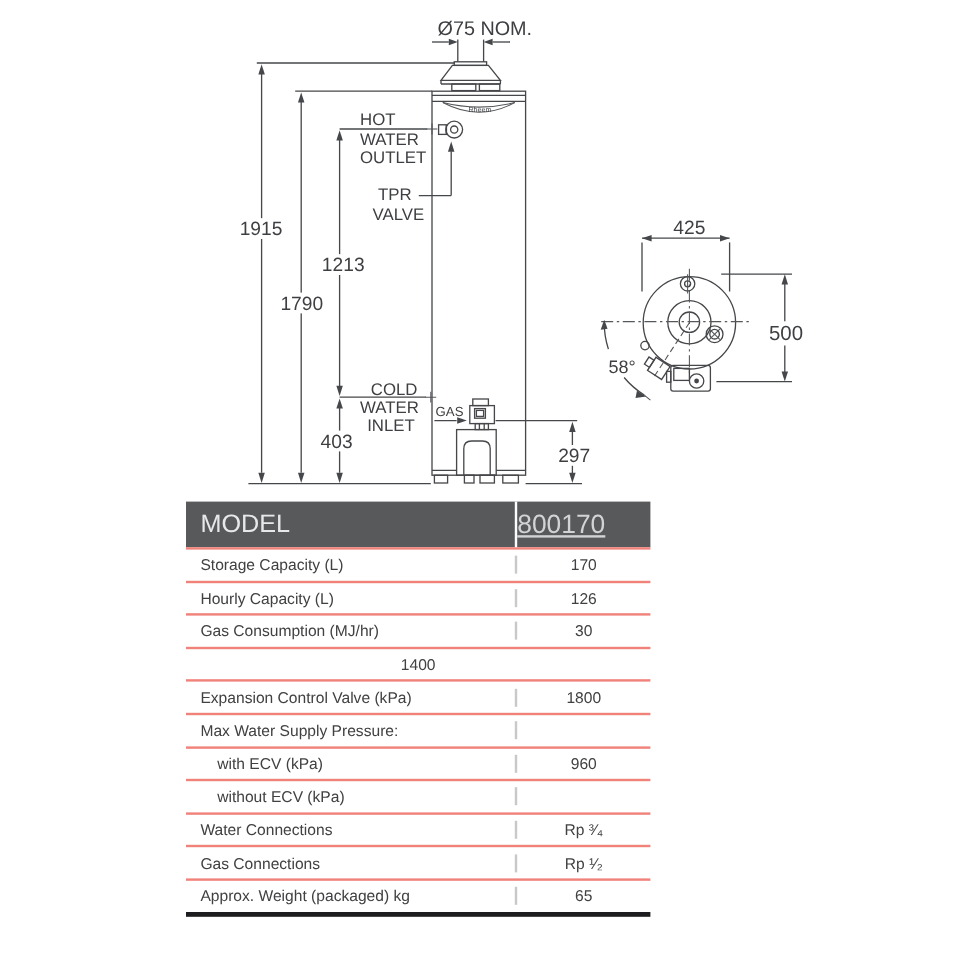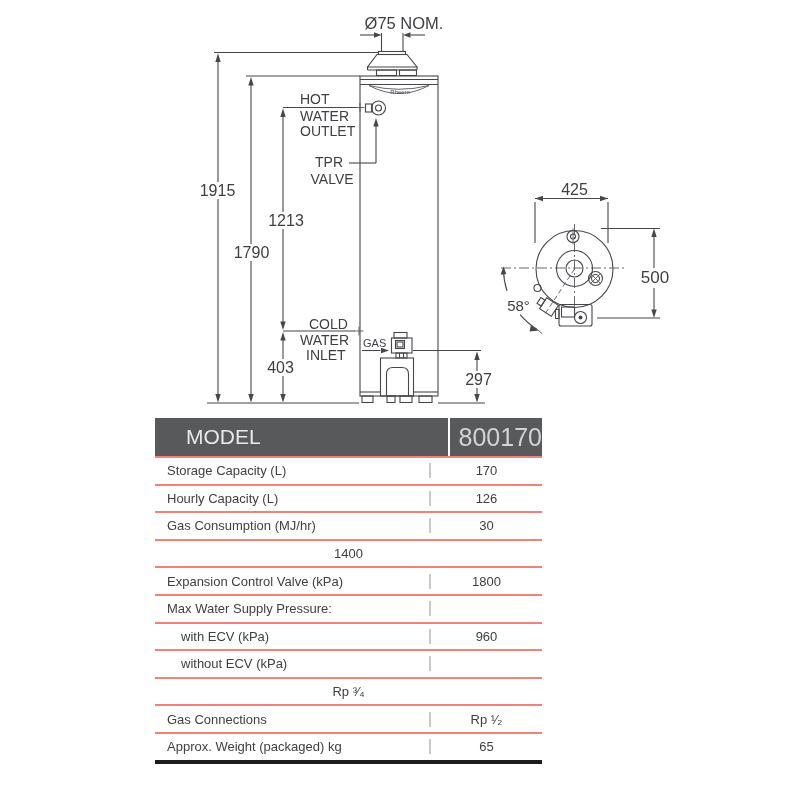--- a/index.html
+++ b/index.html
@@ -17,23 +17,23 @@
   svg.drawing .mask{fill:#ffffff;stroke:none;}
   .dimtxt{font-size:16px;text-anchor:middle;}
   .lbltxt{font-size:14px;}
   .gastxt{font-size:11px;}
   .fluetxt{font-size:16.5px;text-anchor:middle;}
   .angtxt{font-size:15px;text-anchor:middle;}
   .brandtxt{font-size:6px;text-anchor:middle;fill:#55575a;}
 
   
   .spec-table{position:absolute;left:136px;top:418px;width:387px;border-bottom:4px solid #1d1d1f;color:#414042;}
-  .thead{display:flex;height:38px;background:#58595b;align-items:center;padding-left:19px;}
+  .thead{display:flex;height:38px;background:#58595b;align-items:center;}
   .thead .tl{width:276px;box-sizing:border-box;padding-left:12px;border-right:2px solid #fdfdfd;color:#e7e8e9;font-size:21px;height:100%;display:flex;align-items:center;}
-  .thead .tv{flex:1;text-align:right;color:#d1d3d4;font-size:25px;}
+  .thead .tv{flex:1;text-align:left;color:#d1d3d4;font-size:22px;text-decoration:underline;}
   .trow{display:flex;height:27.6px;box-sizing:border-box;border-top:2px solid #f0827a;align-items:center;font-size:13px;}
   .trow .tl{width:276px;box-sizing:border-box;padding-left:12px;border-right:2px solid #c8c9ca;display:flex;align-items:center;}
   .trow .tv{flex:1;display:flex;align-items:center;justify-content:center;}
   .trow.bold .tl{font-weight:normal;}
   .trow.indent .tl{padding-left:26px;}
 </style>
 </head>
 <body>
 
 <div class="canvas">
@@ -268,20 +268,21 @@
       <div class="tv"></div>
     </div>
     <div class="trow indent">
       <div class="tl">with ECV (kPa)</div>
       <div class="tv">960</div>
     </div>
     <div class="trow indent">
       <div class="tl">without ECV (kPa)</div>
     </div>
     <div class="trow">
+      <div class="tl">Water Connections</div>
       <div class="tv">Rp ³⁄₄</div>
     </div>
     <div class="trow">
       <div class="tl">Gas Connections</div>
       <div class="tv">Rp ¹⁄₂</div>
     </div>
     <div class="trow">
       <div class="tl">Approx. Weight (packaged) kg</div>
       <div class="tv">65</div>
     </div>

